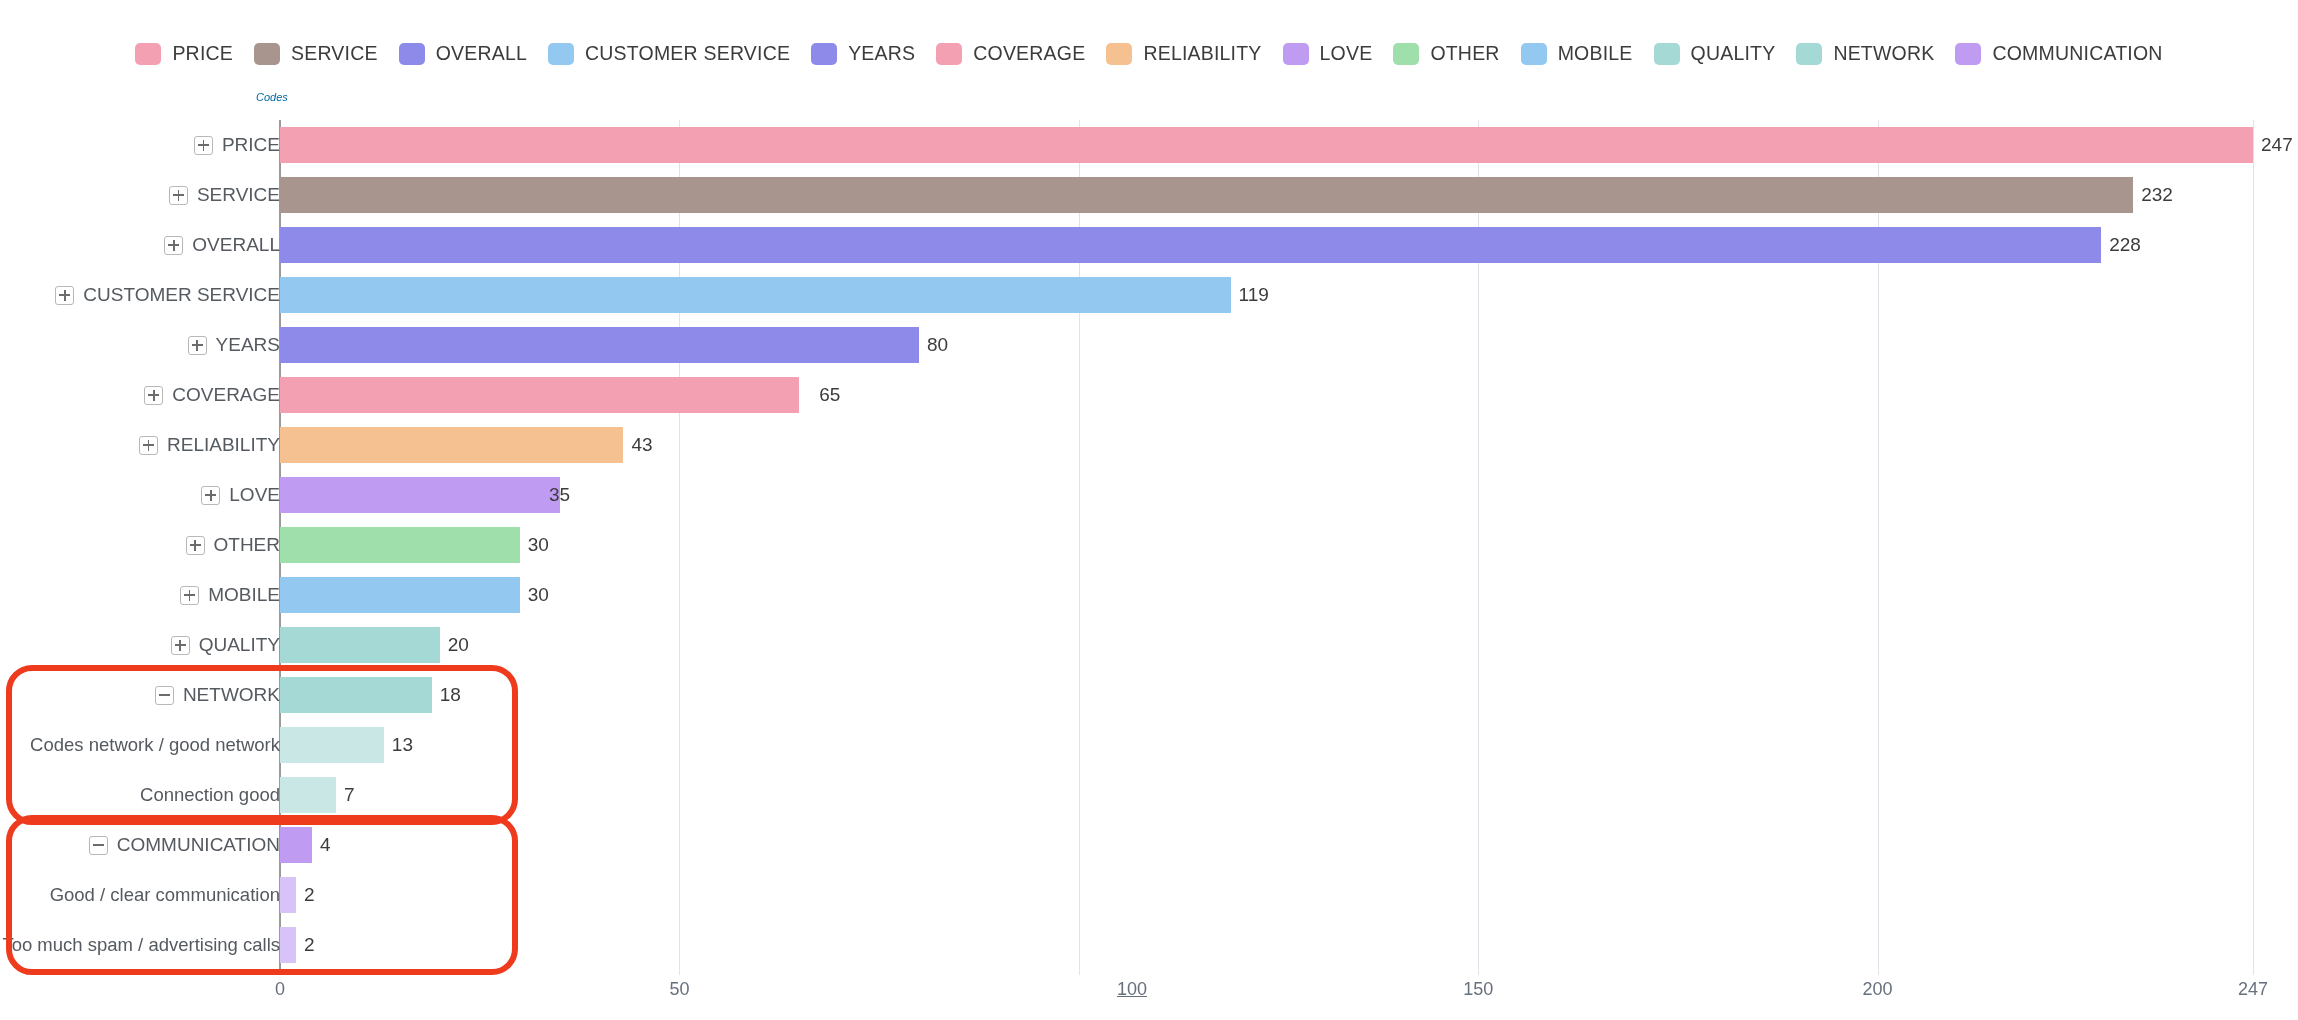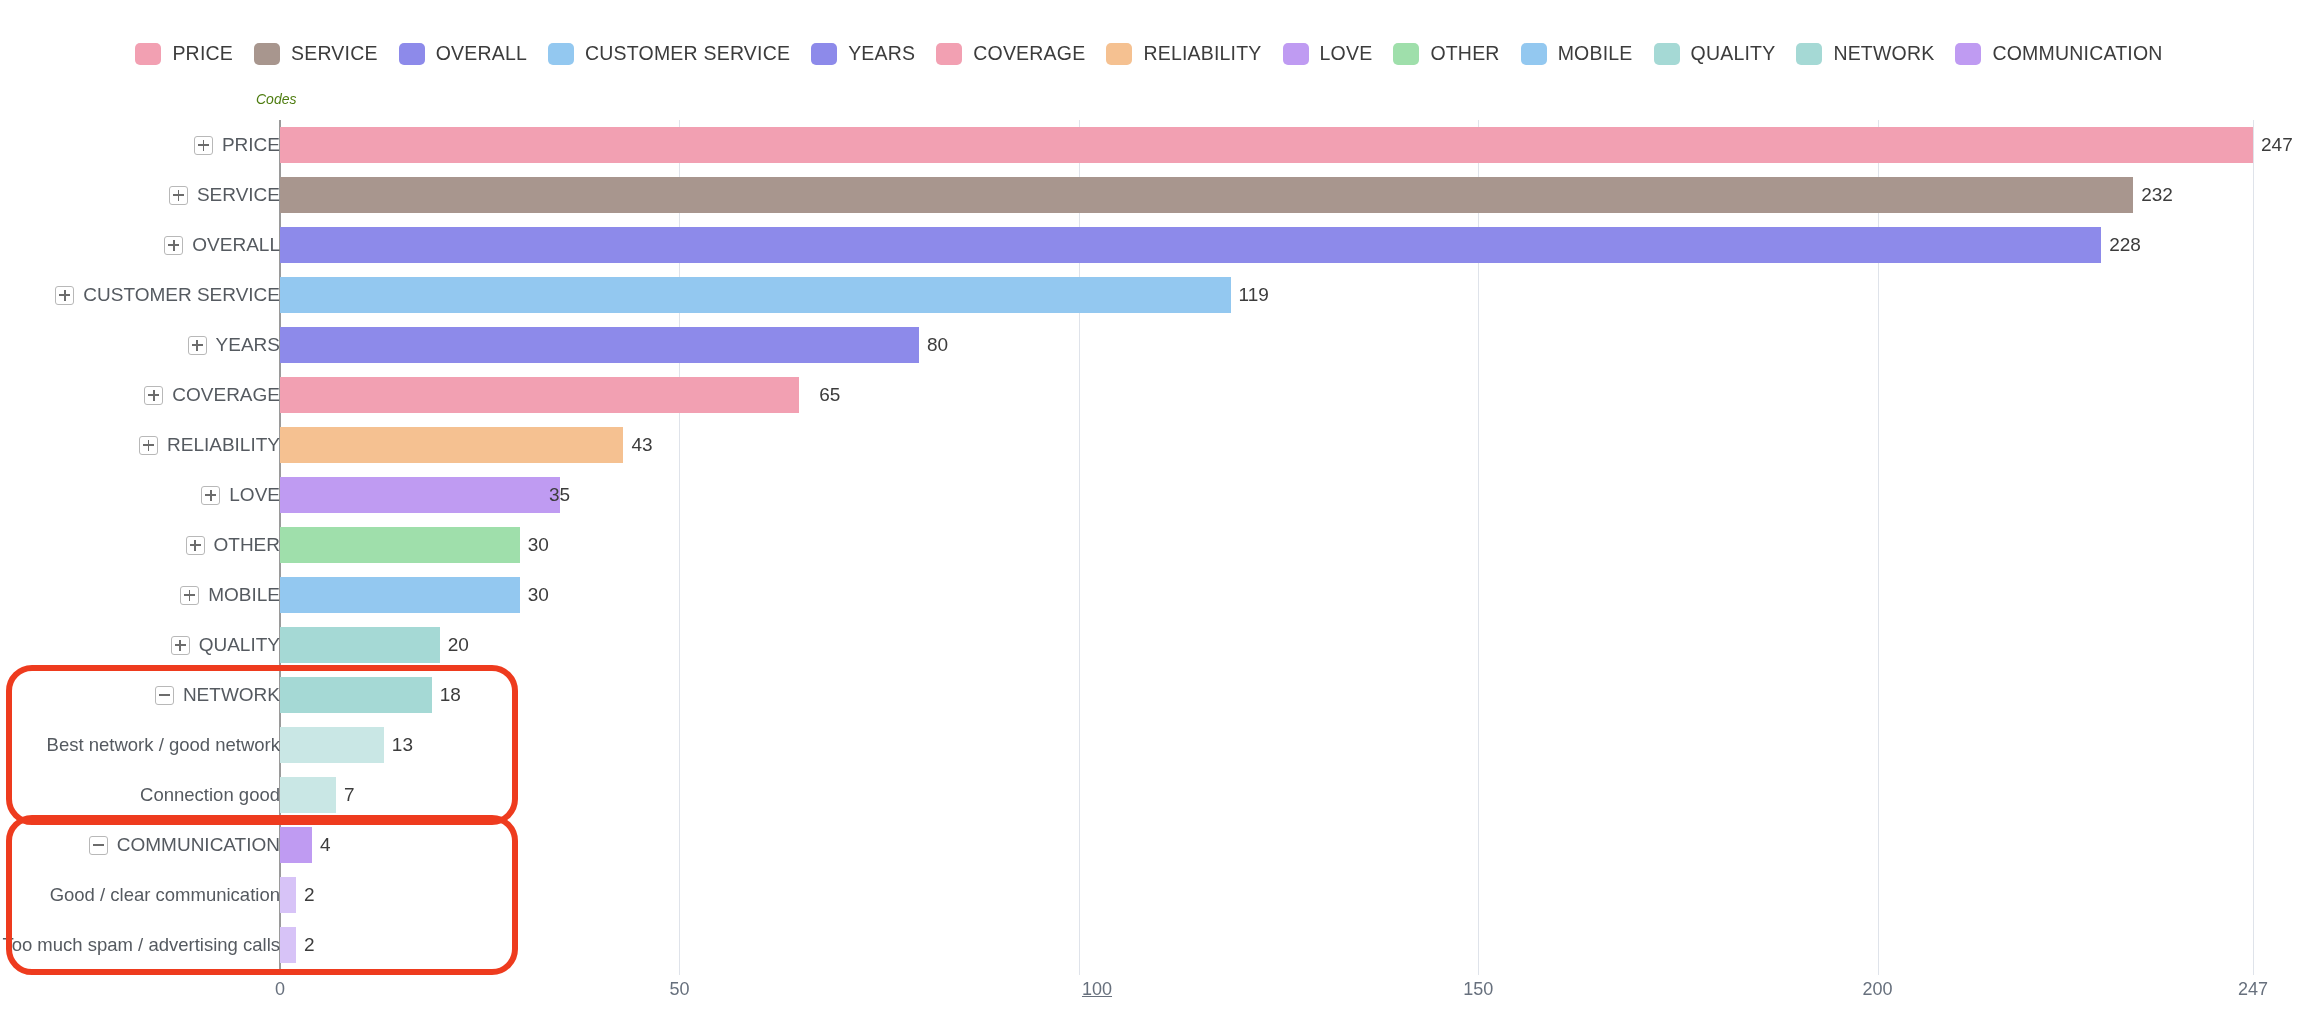--- a/index.html
+++ b/index.html
@@ -47,23 +47,23 @@
     font-size: 19.5px;
     color: #3c3c3c;
     letter-spacing: 0.2px;
   }
 
   
   #axis-title {
     position: absolute;
     left: 256px;
     top: 91px;
-    font-size: 14px;
+    font-size: 11px;
     font-style: italic;
-    color: #4d7c0f;
+    color: #0369a1;
   }
 
   
   #plot {
     position: absolute;
     left: 0;
     top: 120px;
     width: 2298px;
     height: 855px;
   }
@@ -353,21 +353,21 @@
         <div class="row" style="top: 550px;">
           <div class="row-label">
             <span class="toggle minus"></span>
             <span>NETWORK</span>
           </div>
           <div class="bar" style="left: 280px; width: 151.769px; background: rgb(165, 217, 213);"></div>
           <div class="bar-value" style="left: 439.769px;">18</div>
         </div>
         <div class="row sub" style="top: 600px;">
           <div class="row-label">
-            <span>Best network / good network</span>
+            <span>Codes network / good network</span>
           </div>
           <div class="bar" style="left: 280px; width: 103.842px; background: rgb(201, 231, 229);"></div>
           <div class="bar-value" style="left: 391.842px;">13</div>
         </div>
         <div class="row sub" style="top: 650px;">
           <div class="row-label">
             <span>Connection good</span>
           </div>
           <div class="bar" style="left: 280px; width: 55.915px; background: rgb(201, 231, 229);"></div>
           <div class="bar-value" style="left: 343.915px;">7</div>
@@ -395,19 +395,19 @@
           <div class="bar-value" style="left: 303.976px;">2</div>
         </div>
       </div>
   <div class="highlight-box" style="left: 6px; top: 545px; width: 512px; height: 160px;"></div>
       <div class="highlight-box" style="left: 6px; top: 695px; width: 512px; height: 160px;"></div>
     </div>
 
   <div id="xaxis">
       <div class="xtick" style="left: 280px;">0</div>
       <div class="xtick" style="left: 679.393px;">50</div>
-      <div class="xtick" style="left: 1097px; text-decoration: underline;">100</div>
+      <div class="xtick" style="left: 1132px; text-decoration: underline;">100</div>
       <div class="xtick" style="left: 1478.18px;">150</div>
       <div class="xtick" style="left: 1877.57px;">200</div>
       <div class="xtick" style="left: 2253px;">247</div>
     </div>
 
 </div>
 
 </body></html>

